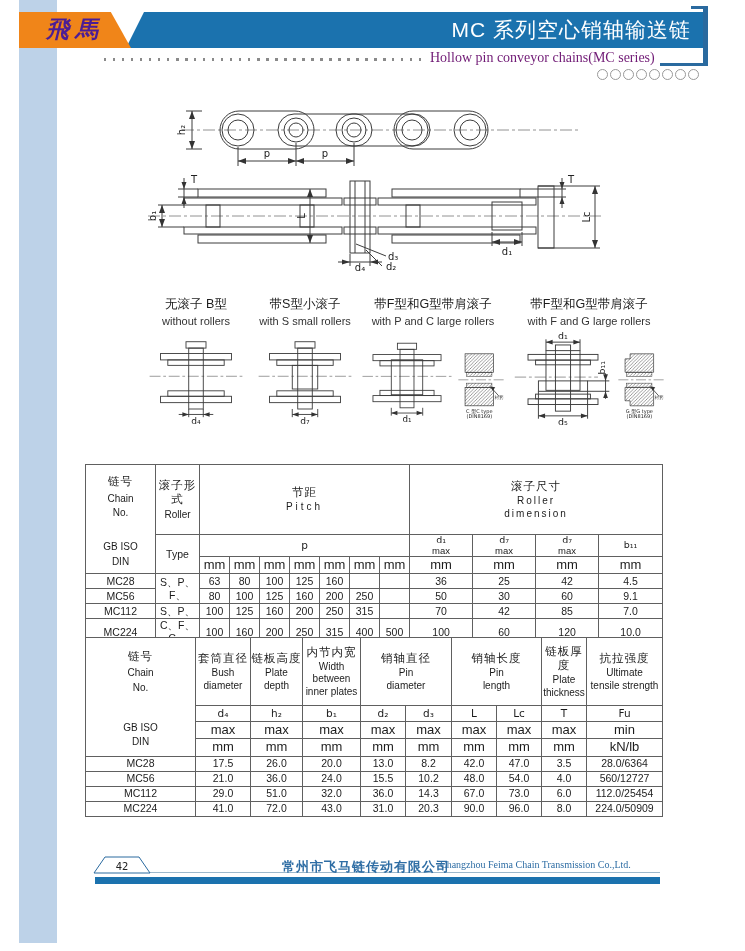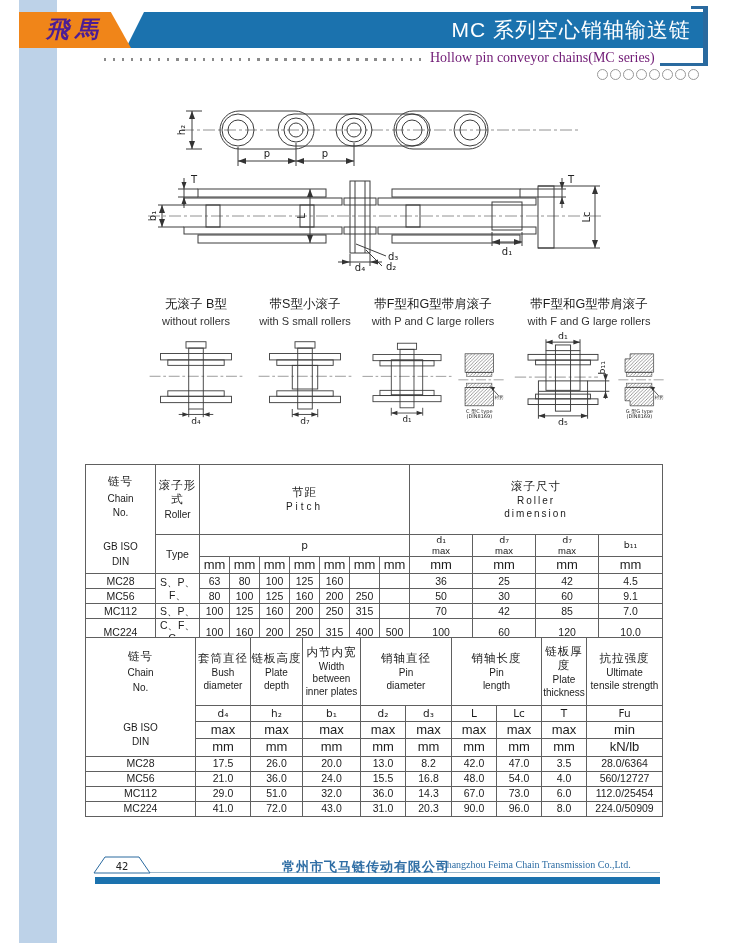--- a/index.html
+++ b/index.html
@@ -607,21 +607,21 @@
           <td>47.0</td>
           <td>3.5</td>
           <td>28.0/6364</td>
   </tr>
   <tr class="dr">
     <td>MC56</td>
     <td>21.0</td>
           <td>36.0</td>
           <td>24.0</td>
           <td>15.5</td>
-          <td>16.8</td>
+          <td>10.2</td>
           <td>48.0</td>
           <td>54.0</td>
           <td>4.0</td>
           <td>560/12727</td>
   </tr>
   <tr class="dr">
     <td>MC112</td>
     <td>29.0</td>
           <td>51.0</td>
           <td>32.0</td>

